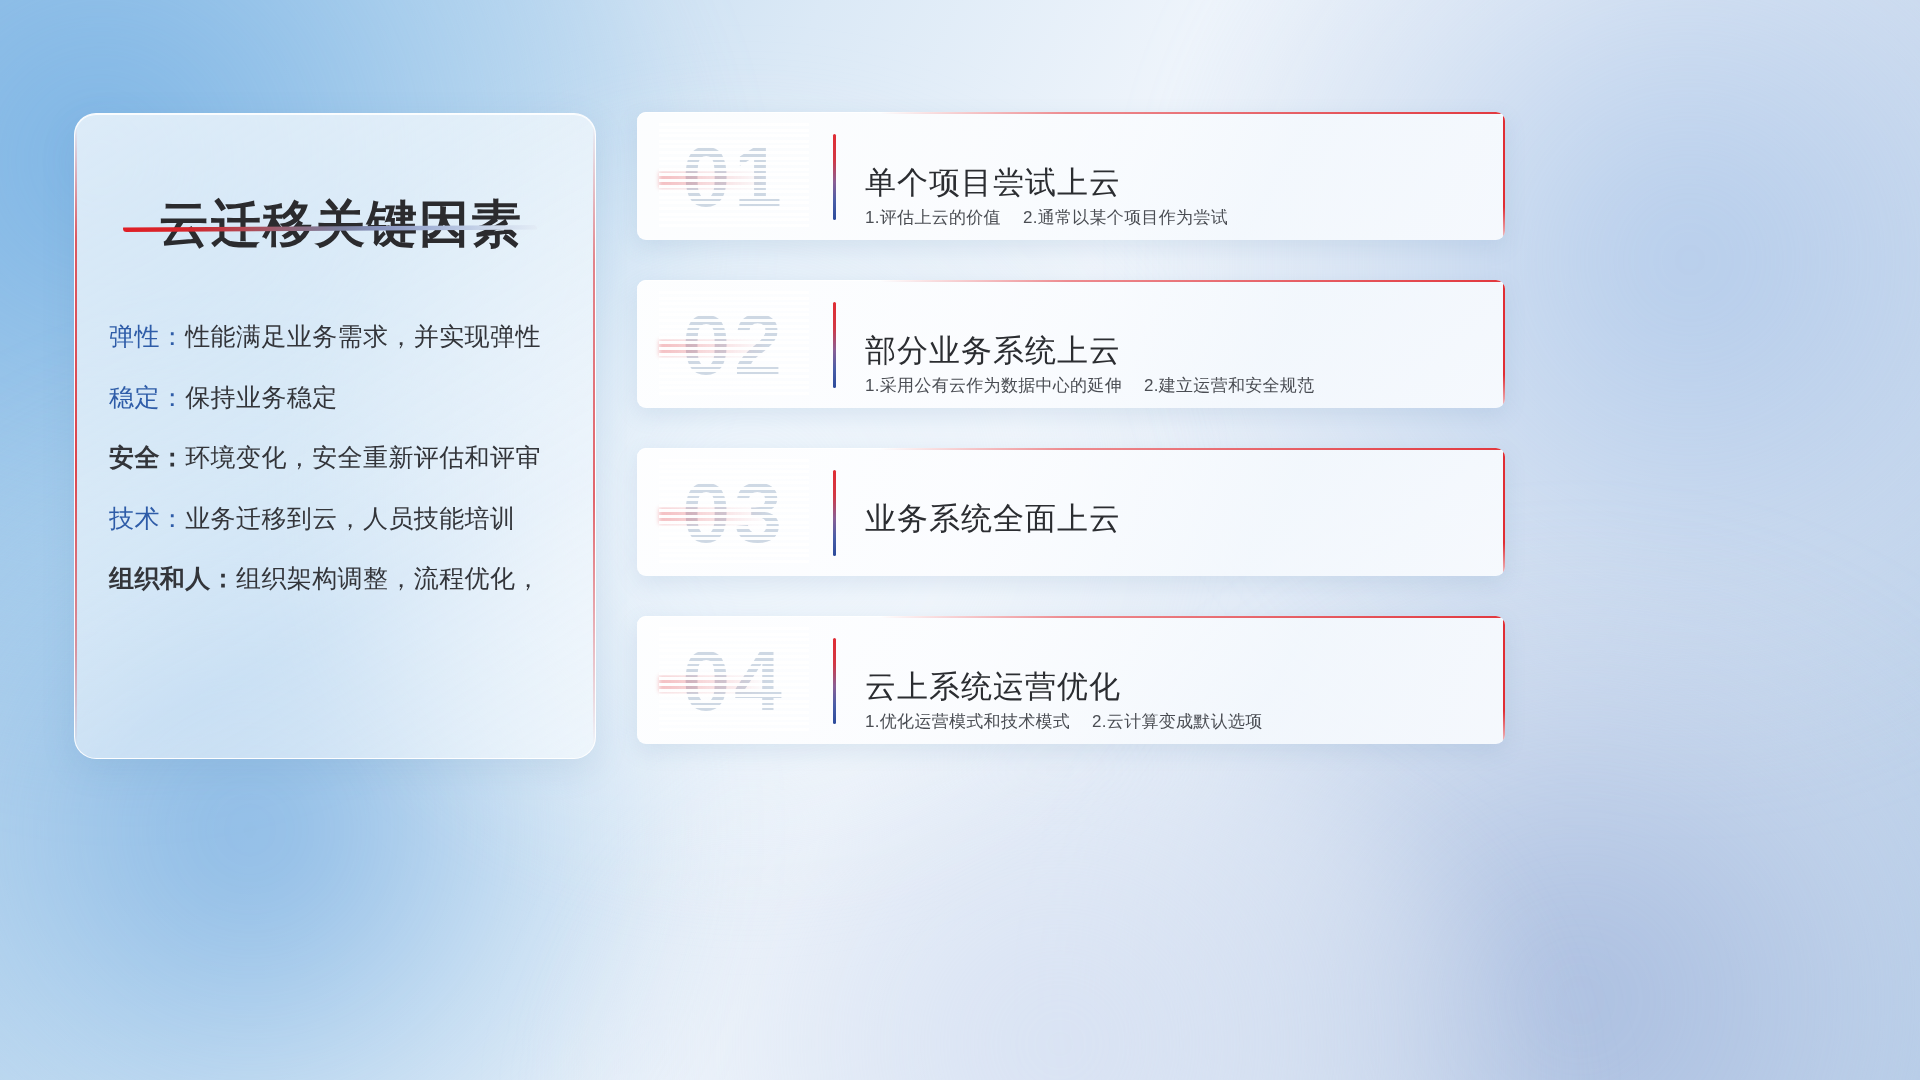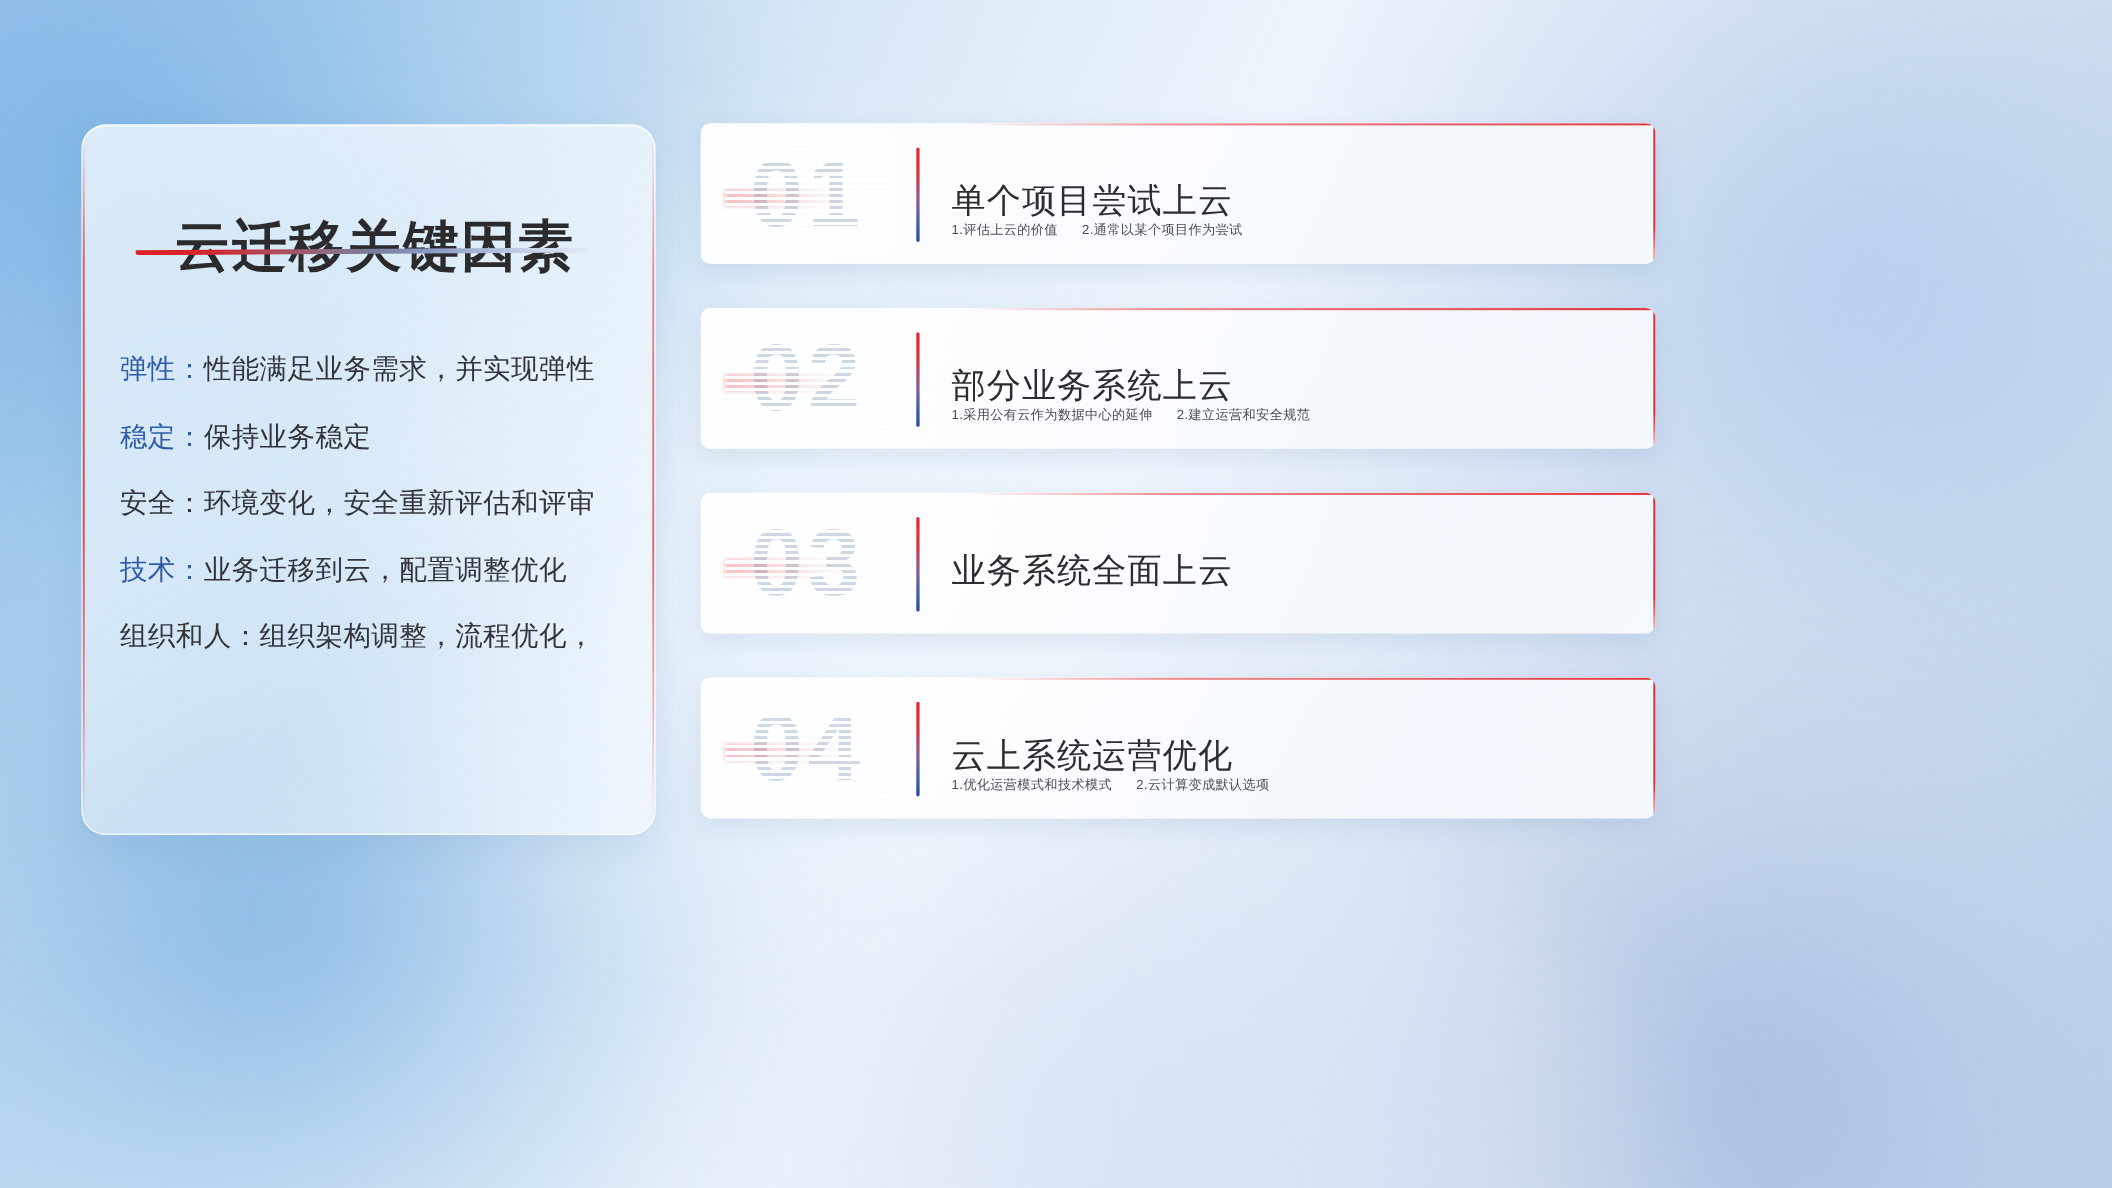--- a/index.html
+++ b/index.html
@@ -55,21 +55,21 @@
   .lp-rule{
     position:absolute;left:48px;top:111px;width:414px;height:7px;border-radius:4px;
     background:linear-gradient(90deg,#e01f26 0%,#d4262c 16%,#b04a55 30%,#8e6a80 42%,#7b7f9e 52%,#8793bd 62%,#a3b2d6 74%,#c5d2e8 86%,#e3ecf6 100%);
     clip-path:polygon(0% 36%,100% 0%,100% 64%,0% 100%);
   }
   .lp-list{position:absolute;left:34px;top:192px;right:24px;}
   .lp-item{
     font-size:25px;line-height:60.5px;color:#33353a;white-space:nowrap;letter-spacing:.4px;
   }
   .lp-item .k{color:#2e5ca8;}
-  .lp-item .k.plain{color:#33353a;}
+  .lp-item .k.plain{color:#33353a;font-weight:bold;}
 
   
   #cards{position:absolute;left:637px;top:112px;width:868px;}
   .card{
     position:relative;height:128px;margin-bottom:40px;border-radius:9px;
     background:linear-gradient(118deg,rgba(255,255,255,.94) 0%,rgba(252,253,255,.90) 40%,rgba(246,250,254,.84) 72%,rgba(250,252,255,.90) 100%);
     box-shadow:0 7px 22px rgba(80,120,170,.13), inset 0 1px 0 rgba(255,255,255,.9);
     overflow:hidden;
   }
   .card:last-child{margin-bottom:0;}
@@ -100,21 +100,21 @@
   .card-bar{
     position:absolute;left:196px;top:22px;width:3px;height:86px;border-radius:2px;
     background:linear-gradient(180deg,#e02d34 0%,#d33844 30%,#8a5f95 56%,#4a5ea8 78%,#2c4b9b 100%);
   }
   .card-title{
     position:absolute;left:228px;top:24px;
     font-size:31px;font-weight:400;color:#2b2d31;letter-spacing:1px;white-space:nowrap;
   }
   .card-sub{
     position:absolute;left:228px;top:77px;
-    font-size:12px;color:#4a4d53;letter-spacing:.3px;white-space:nowrap;
+    font-size:17px;color:#4a4d53;letter-spacing:.3px;white-space:nowrap;
   }
   .card-sub .gap{display:inline-block;width:22px;}
 </style>
 </head>
 <body>
 
 <div id="bg">
   <div class="bg-base"></div>
   <div class="bg-b1"></div>
   <div class="bg-b2"></div>
@@ -131,21 +131,21 @@
     <div class="lp-item">
       <span class="k">弹性：</span><span>性能满足业务需求，并实现弹性</span>
     </div>
     <div class="lp-item">
       <span class="k">稳定：</span><span>保持业务稳定</span>
     </div>
     <div class="lp-item">
       <span class="k plain">安全：</span><span>环境变化，安全重新评估和评审</span>
     </div>
     <div class="lp-item">
-      <span class="k">技术：</span><span>业务迁移到云，配置调整优化</span>
+      <span class="k">技术：</span><span>业务迁移到云，人员技能培训</span>
     </div>
     <div class="lp-item">
       <span class="k plain">组织和人：</span><span>组织架构调整，流程优化，</span>
     </div>
   </div>
 </section>
 
 <section id="cards">
 
   <article class="card">

